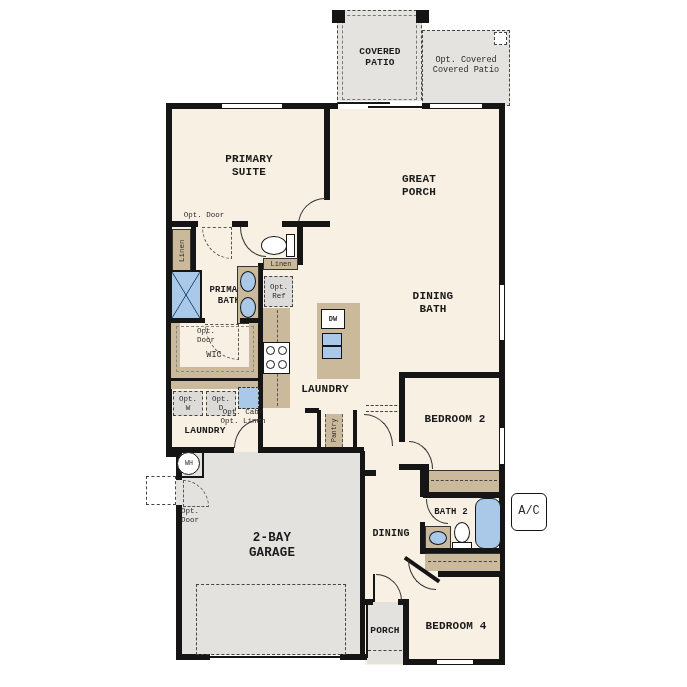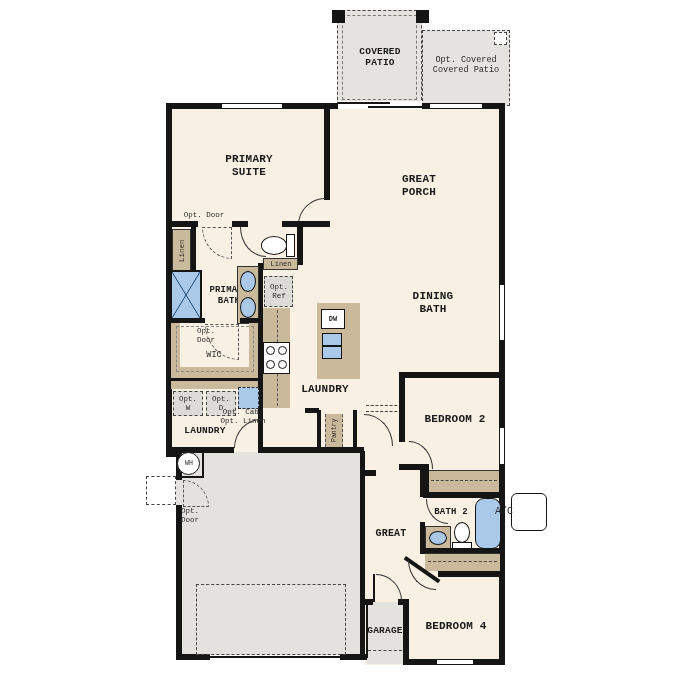--- a/index.html
+++ b/index.html
@@ -164,53 +164,54 @@
   <div class="wall" style="left:399px;top:372px;width:6px;height:70px;"></div>
   <div class="wall" style="left:399px;top:464px;width:30px;height:6px;"></div>
   <div class="lbl" style="left:455px;top:419px;width:110px;">BEDROOM 2</div>
   <div class="arc-tr" style="left:409px;top:441px;width:24px;height:28px;"></div>
 
   <div class="wall" style="left:423px;top:464px;width:6px;height:34px;"></div>
   <div class="tanbox" style="left:429px;top:470px;width:70px;height:22px;border-top:1px solid #333;"></div>
   <div class="dashline-h" style="left:431px;top:480px;width:66px;"></div>
   <div class="wall" style="left:423px;top:492px;width:82px;height:6px;"></div>
 
-  <div class="lbl" style="left:391px;top:534px;width:60px;font-size:10px;">GREAT</div>
+  <div class="lbl" style="left:391px;top:534px;width:60px;font-size:10px;">DINING</div>
   <div class="wall" style="left:420px;top:470px;width:5px;height:27px;"></div>
   <div class="wall" style="left:420px;top:522px;width:5px;height:32px;"></div>
   <div class="arc-bl" style="left:426px;top:499px;width:22px;height:25px;"></div>
   <div class="lbl" style="left:451px;top:512px;width:50px;font-size:9px;">BATH 2</div>
   <div class="tanbox" style="left:425px;top:526px;width:26px;height:24px;border:1px solid #333;"></div>
   <div style="left:429px;top:531px;width:18px;height:14px;background:var(--blue);border:1.5px solid var(--wall);border-radius:50%;"></div>
   <div style="left:454px;top:522px;width:16px;height:21px;background:#fff;border:1.2px solid var(--wall);border-radius:50%;"></div>
   <div style="left:452px;top:542px;width:20px;height:8px;background:#fff;border:1.2px solid var(--wall);"></div>
   <div style="left:475px;top:498px;width:26px;height:51px;background:var(--blue);border:1.8px solid var(--wall);border-radius:9px;"></div>
   <div class="wall" style="left:420px;top:548px;width:85px;height:6px;"></div>
 
   <div style="left:511px;top:493px;width:36px;height:38px;background:#fff;border:1.8px solid var(--wall);border-radius:6px;"></div>
-  <div class="lbl-sm" style="left:504px;top:512px;width:30px;font-size:10px;">A/C</div>
-
+  <div class="lbl-sm" style="left:529px;top:512px;width:30px;font-size:12px;">A/C</div>
+
+  <div class="lbl" style="left:272px;top:546px;width:78px;font-size:12.5px;">2-BAY GARAGE</div>
   <div class="circ" style="left:177px;top:452px;width:23px;height:23px;"></div>
   <div class="lbl-sm" style="left:189px;top:464px;width:22px;font-size:6.5px;">WH</div>
   <div class="thin" style="left:182px;top:476px;width:22px;height:2px;"></div>
   <div class="thin" style="left:202px;top:452px;width:2px;height:26px;"></div>
 
   <div style="left:176px;top:480px;width:6px;height:25px;background:var(--garage);"></div>
   <div class="dashed-outline" style="left:146px;top:476px;width:30px;height:29px;background:#fff;"></div>
   <div class="arc-tr arc-dash" style="left:183px;top:480px;width:26px;height:27px;"></div>
   <div class="lbl-sm" style="left:190px;top:516px;width:26px;">Opt. Door</div>
   <div class="dashed-outline" style="left:196px;top:584px;width:150px;height:71px;border-color:#444;"></div>
 
   <div class="thin" style="left:366px;top:600px;width:2px;height:58px;"></div>
   <div class="wall" style="left:365px;top:599px;width:8px;height:6px;"></div>
   <div class="wall" style="left:398px;top:599px;width:10px;height:6px;"></div>
   <div class="thin" style="left:373px;top:574px;width:2px;height:28px;"></div>
   <div class="arc-tr" style="left:376px;top:574px;width:26px;height:27px;"></div>
   <div class="dashline-h" style="left:368px;top:650px;width:34px;"></div>
-  <div class="lbl" style="left:385px;top:631px;width:44px;font-size:9.5px;">GARAGE</div>
+  <div class="lbl" style="left:385px;top:631px;width:44px;font-size:9.5px;">PORCH</div>
 
   <div class="wall" style="left:403px;top:599px;width:6px;height:60px;"></div>
   <div class="tanbox" style="left:425px;top:553px;width:75px;height:18px;border-top:1px solid #333;"></div>
   <div class="dashline-h" style="left:428px;top:561px;width:69px;"></div>
   <div class="wall" style="left:438px;top:571px;width:67px;height:6px;"></div>
   <div class="thin" style="left:406px;top:556px;width:42px;height:4px;transform:rotate(35deg);transform-origin:left top;"></div>
   <div class="arc-bl" style="left:408px;top:560px;width:28px;height:30px;"></div>
   <div class="lbl" style="left:456px;top:626px;width:110px;">BEDROOM 4</div>
 
 </div>

